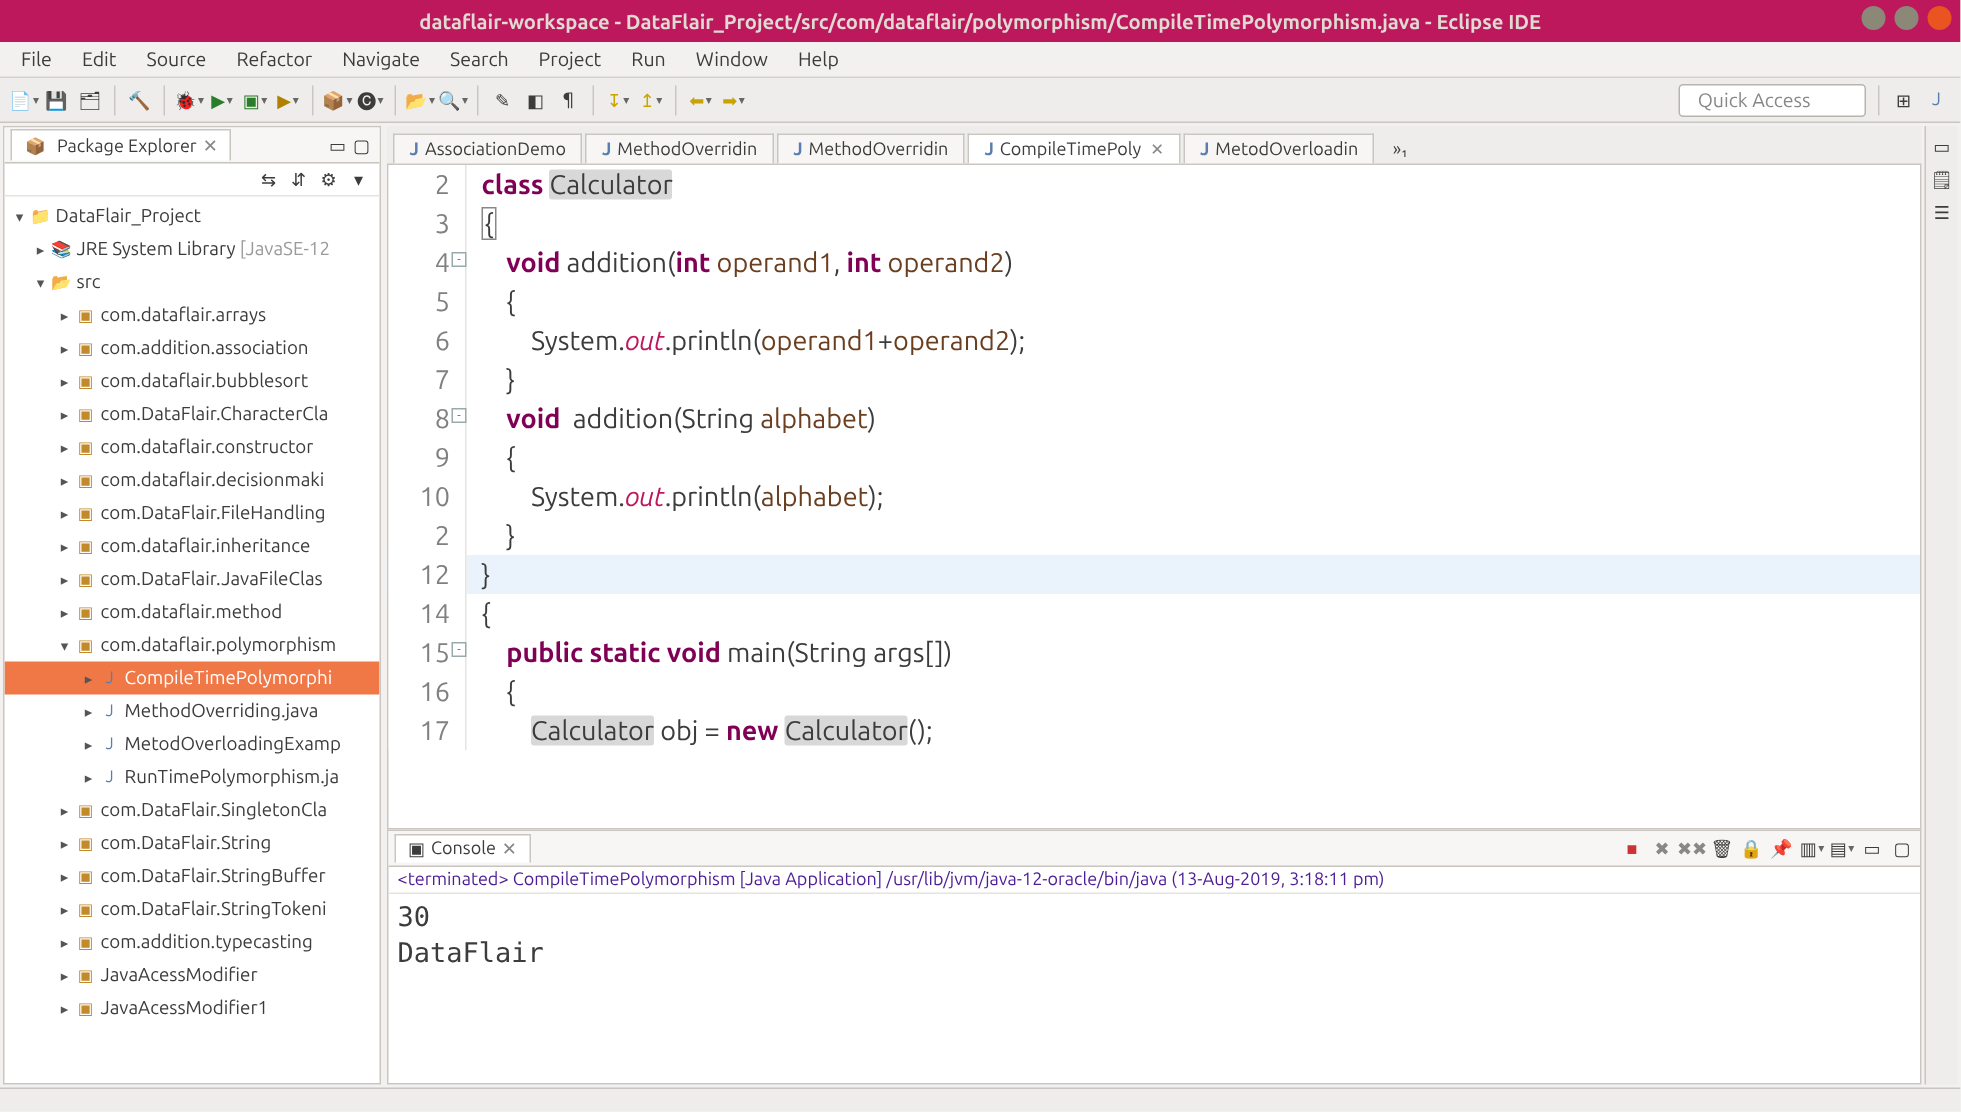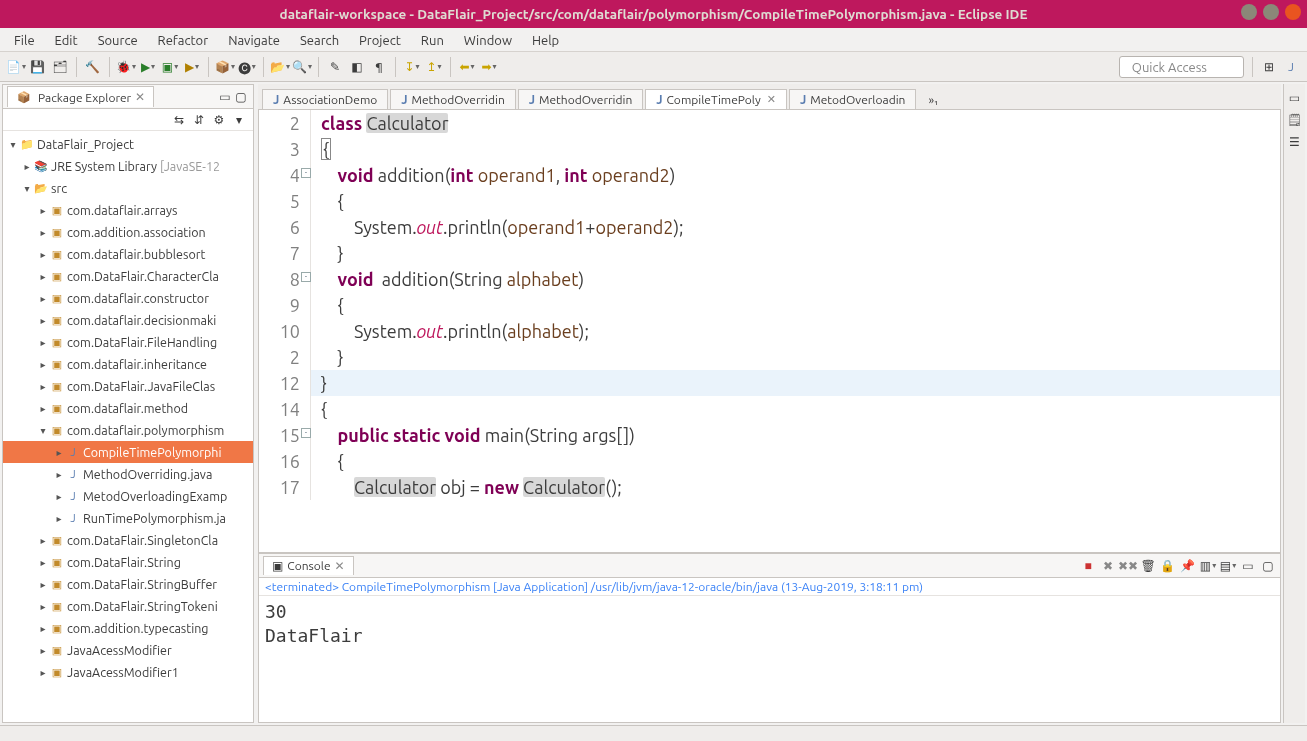--- a/index.html
+++ b/index.html
@@ -57,21 +57,21 @@
 .code { padding-left: 10px; white-space: pre; }
 .kw { color: #7f0055; font-weight: bold; }
 .field { color: #be185d; font-style: italic; }
 .paramhl { background: #d8d8d8; border-radius: 2px; }
 
 
 #console { height: 170px; background: #fff; border: 1px solid #c9c5c1; display: flex; flex-direction: column; }
 #console-tabbar { height: 24px; display: flex; align-items: center; background: #f7f6f5; border-bottom: 1px solid #c9c5c1; padding: 0 4px; }
 #console-tabbar .ctab { border: 1px solid #c9c5c1; border-bottom: none; background: #fff; padding: 2px 8px; font-size: 12px; display: flex; gap: 4px; }
 #console-tabbar .cicons { margin-left: auto; display: flex; gap: 4px; }
-#console-info { font-size: 12px; color: #3b82f6; padding: 2px 6px; border-bottom: 1px solid #e6e3e0; }
+#console-info { font-size: 12px; color: #4c1d95; padding: 2px 6px; border-bottom: 1px solid #e6e3e0; }
 #console-out { flex: 1; padding: 4px 6px; font-family: "DejaVu Sans Mono", monospace; font-size: 18px; line-height: 24px; white-space: pre; }
 
 
 #right-trim { width: 22px; background: #efedeb; border-left: 1px solid #c9c5c1; margin: 2px 2px 2px 0; display: flex; flex-direction: column; align-items: center; gap: 6px; padding-top: 6px; }
 
 
 #status { height: 16px; background: #efedeb; border-top: 1px solid #c9c5c1; }
 </style>
 </head>
 <body>

